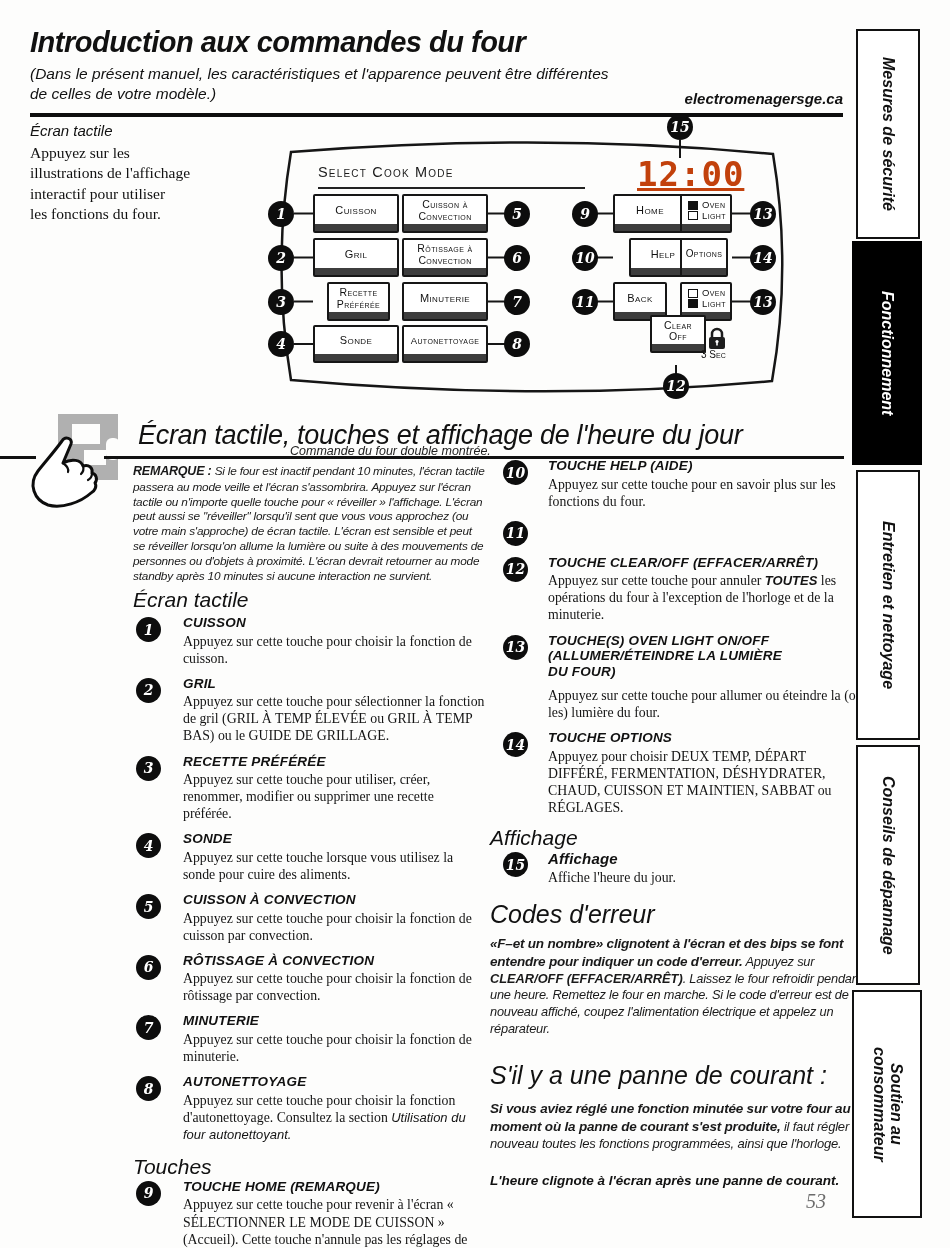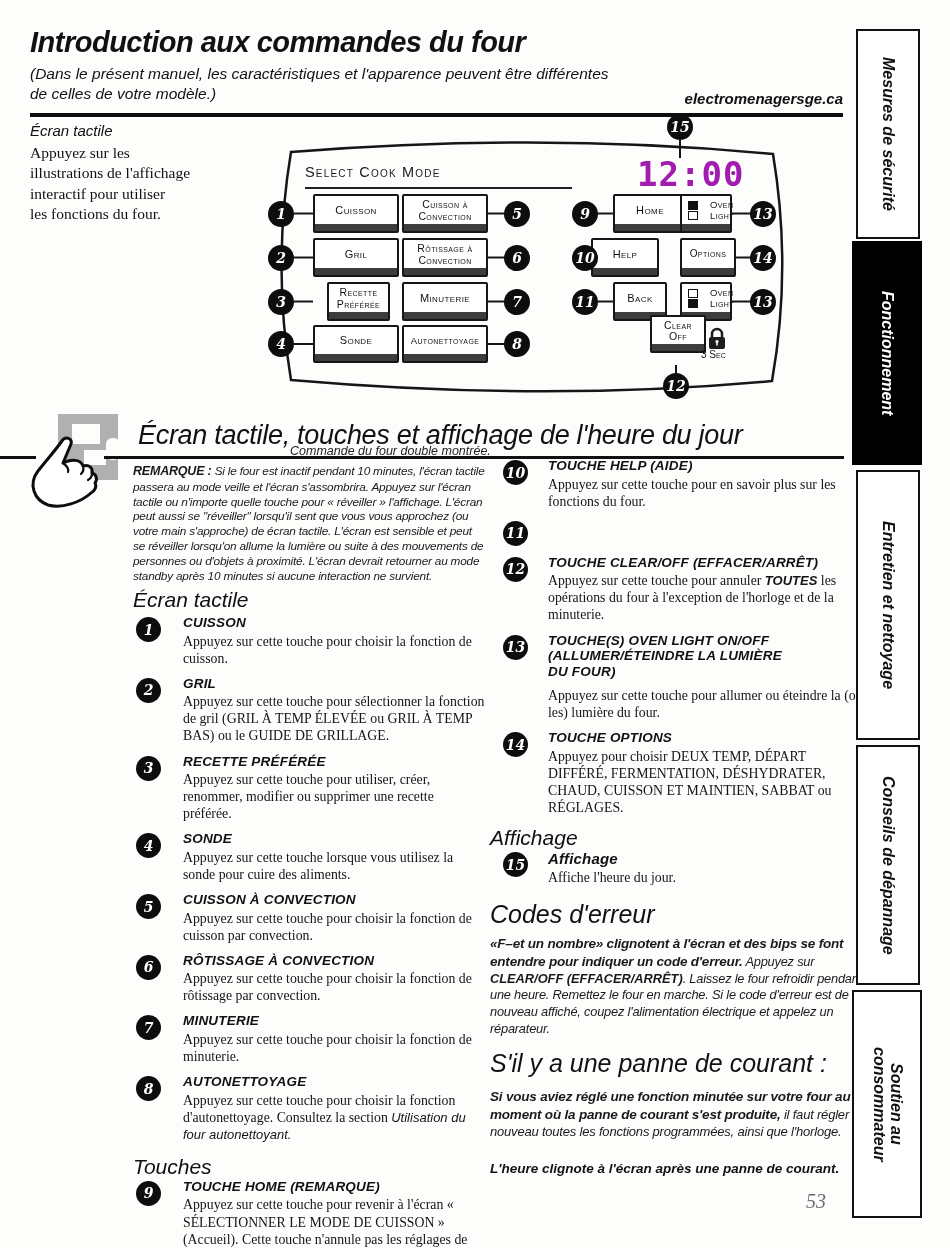--- a/index.html
+++ b/index.html
@@ -19,30 +19,30 @@
   
   #panel{left:255px;top:128px;width:545px;height:285px;}
   #panel svg{position:absolute;left:0;top:0;overflow:visible;pointer-events:none;}
   .pbtn{position:absolute;background:#fff;border:2.5px solid #161616;border-radius:2px;
         box-shadow:inset 0 -7px 0 #3d3d3d;display:flex;align-items:center;justify-content:center;
         font-variant:small-caps;font-size:11px;letter-spacing:.4px;color:#111;text-align:center;
         padding-bottom:6px;box-sizing:border-box;}
   .pbtn span{white-space:pre-line;line-height:1.08;}
   .pbtn.two{font-size:10.5px;}
   .olight{flex-direction:column;align-items:flex-start;justify-content:center;padding-left:6px;font-size:9.5px;}
-  .olrow{display:flex;align-items:center;gap:12px;line-height:1.15;}
+  .olrow{display:flex;align-items:center;gap:4px;line-height:1.15;}
   .sq{display:inline-block;width:8px;height:7px;border:1.5px solid #111;background:#fff;}
   .sq.filled{background:#111;}
   .callout{position:absolute;width:26px;height:26px;border-radius:50%;background:#0d0d0d;color:#fff;
            display:flex;align-items:center;justify-content:center;
            font-family:"DejaVu Serif",serif;font-style:italic;font-weight:bold;font-size:14px;}
-  #scm{left:50px;top:36px;width:267px;border-bottom:2px solid #222;padding-bottom:7px;
+  #scm{left:63px;top:36px;width:267px;border-bottom:2px solid #222;padding-bottom:7px;
        font-variant:small-caps;font-size:14.5px;letter-spacing:1.2px;color:#1a1a1a;}
   #clock{left:382px;top:26px;width:82px;text-align:center;font-family:"DejaVu Sans Mono",monospace;
-         font-weight:bold;font-size:34px;letter-spacing:1px;color:#a21caf;}
+         font-weight:bold;font-size:34px;letter-spacing:1px;color:#c2410c;text-decoration:underline;}
   #hold-label{left:446px;top:221px;font-variant:small-caps;font-size:10px;}
   #panel-caption{left:290px;top:400px;font-style:italic;font-size:12.5px;color:#222;margin-top:44px;}
 
   
   #main-heading{left:138px;top:420px;font-style:italic;font-size:27px;letter-spacing:-0.3px;}
   .hrule{height:2.5px;background:#111;}
   #hrule-a{left:0;top:456px;width:36px;}
   #hrule-b{left:104px;top:456px;width:740px;}
   #hand-icon{left:22px;top:408px;}
 
@@ -148,38 +148,38 @@
   <div class="pbtn" style="left:147px;top:154px;width:86px;height:39px">
       <span>Minuterie</span>
     </div>
   <div class="pbtn" style="left:147px;top:197px;width:86px;height:38px;font-size:9.5px">
       <span>Autonettoyage</span>
     </div>
 
   <div class="pbtn" style="left:358px;top:66px;width:74px;height:39px">
       <span>Home</span>
     </div>
-  <div class="pbtn" style="left:336px;top:110px;width:68px;height:39px">
+  <div class="pbtn" style="left:374px;top:110px;width:68px;height:39px">
       <span>Help</span>
     </div>
   <div class="pbtn" style="left:358px;top:154px;width:54px;height:39px">
       <span>Back</span>
     </div>
 
   <div class="pbtn olight" style="left:425px;top:66px;width:52px;height:39px">
     <div class="olrow">
         <span class="sq filled"></span>
         <span>Oven</span>
       </div>
     <div class="olrow">
         <span class="sq"></span>
         <span>Light</span>
       </div>
   </div>
-  <div class="pbtn" style="left:425px;top:110px;width:56px;height:39px;font-size:10px">
+  <div class="pbtn" style="left:425px;top:110px;width:48px;height:39px;font-size:10px">
       <span>Options</span>
     </div>
   <div class="pbtn olight" style="left:425px;top:154px;width:52px;height:39px">
     <div class="olrow">
         <span class="sq"></span>
         <span>Oven</span>
       </div>
     <div class="olrow">
         <span class="sq filled"></span>
         <span>Light</span>
@@ -399,21 +399,21 @@
       </div>
     <div>
         <div class="ititle" style="font-size:15px">Affichage</div>
          <div class="ibody">Affiche l'heure du jour.</div>
       </div>
   </div>
 
   <h2 class="bigsec">Codes d'erreur</h2>
   <p class="para"><span class="boldlead">«F–et un nombre» clignotent à l'écran et des bips se font entendre pour indiquer un code d'erreur.</span><span> Appuyez sur </span><b>CLEAR/OFF (EFFACER/ARRÊT)</b><span>. Laissez le four refroidir pendant une heure. Remettez le four en marche. Si le code d'erreur est de nouveau affiché, coupez l'alimentation électrique et appelez un réparateur.</span></p>
 
-  <h2 class="bigsec" style="margin-top:12px">S'il y a une panne de courant :</h2>
+  <h2 class="bigsec" style="margin-top:24px">S'il y a une panne de courant :</h2>
   <p class="para" style="margin-top:10px"><span class="boldlead">Si vous aviez réglé une fonction minutée sur votre four au moment où la panne de courant s'est produite,</span><span style="font-size:13px"> il faut régler à nouveau toutes les fonctions programmées, ainsi que l'horloge.</span></p>
   <p class="notep">L'heure clignote à l'écran après une panne de courant.</p>
 </div>
 
 <div class="tab" style="top:29px;height:210px"><span>Mesures de sécurité</span></div>
 <div class="tab active" style="top:241px;height:224px"><span>Fonctionnement</span></div>
 <div class="tab" style="top:470px;height:270px"><span>Entretien et nettoyage</span></div>
 <div class="tab" style="top:745px;height:240px"><span>Conseils de dépannage</span></div>
 <div class="tab" style="top:990px;height:228px;left:852px;width:70px"><span>Soutien au
 consommateur</span></div>

